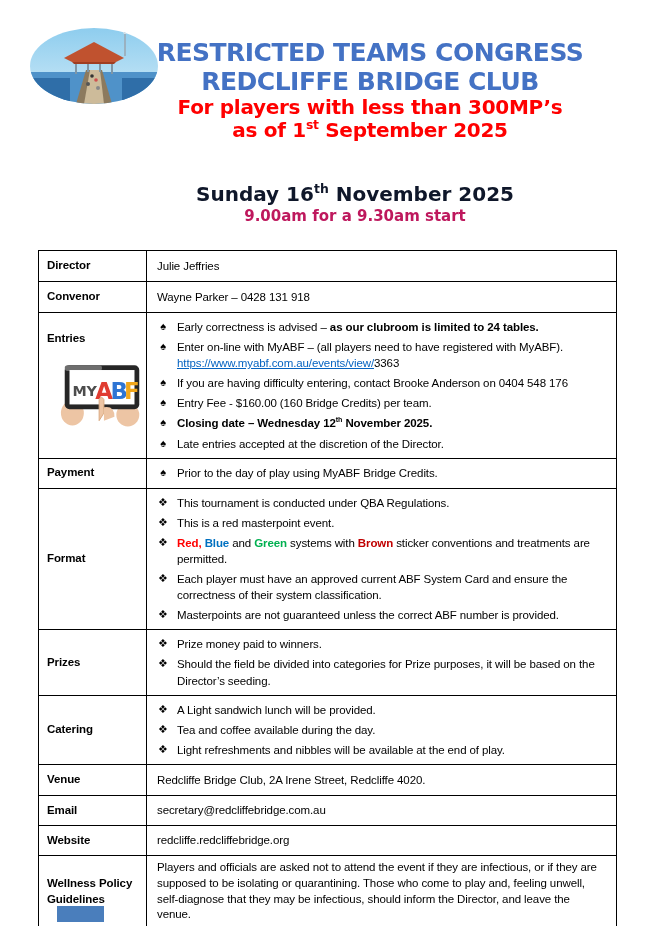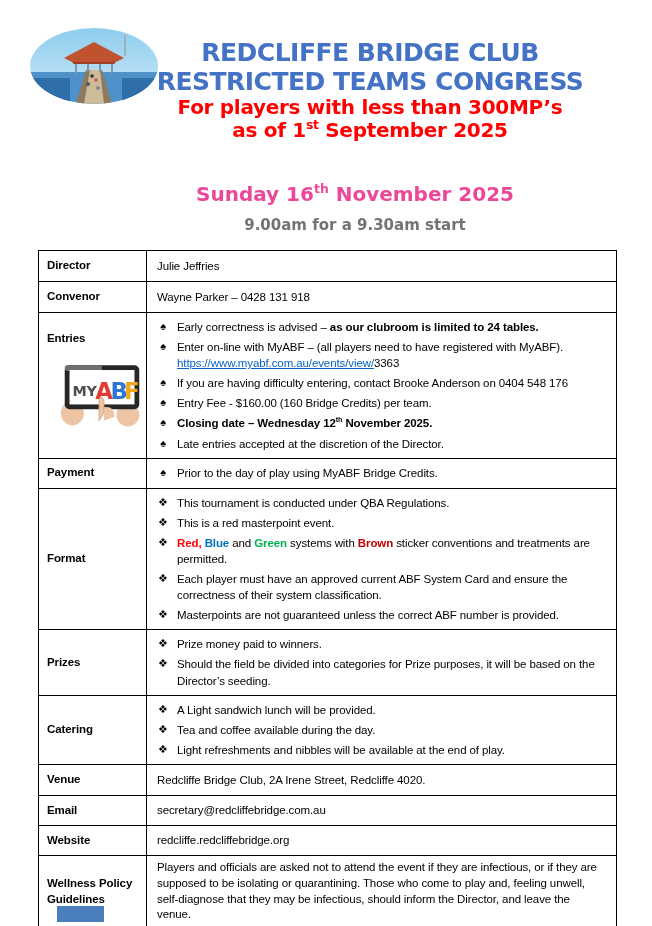--- a/index.html
+++ b/index.html
@@ -8,22 +8,22 @@
 
   
   .logo-wrap{position:absolute;left:30px;top:28px;width:128px;height:76px;border-radius:50%;
              overflow:hidden;box-shadow:inset 0 0 10px 7px #fff;}
   .logo-wrap svg{display:block;width:100%;height:100%;}
   .title-block{position:absolute;left:100px;top:38px;width:540px;text-align:center;line-height:1.16;}
   .title-line{font-family:"DejaVu Sans","Liberation Sans",sans-serif;font-weight:bold;font-size:25px;color:#4472c4;letter-spacing:-0.5px;}
   .red-line{font-family:"DejaVu Sans","Liberation Sans",sans-serif;font-weight:bold;font-size:20px;color:#ff0000;letter-spacing:-0.3px;}
   .red-line:first-of-type{margin-top:3px;}
   .date-block{position:absolute;left:58px;top:182px;width:594px;text-align:center;}
-  .date-line{font-family:"DejaVu Sans","Liberation Sans",sans-serif;font-weight:bold;font-size:20px;color:#ec4899;}
-  .time-line{font-family:"DejaVu Sans","Liberation Sans",sans-serif;font-weight:bold;font-size:15px;color:#737373;margin-top:10px;}
+  .date-line{font-family:"DejaVu Sans","Liberation Sans",sans-serif;font-weight:bold;font-size:20px;color:#0f172a;}
+  .time-line{font-family:"DejaVu Sans","Liberation Sans",sans-serif;font-weight:bold;font-size:15px;color:#be185d;margin-top:1px;}
   sup{font-size:0.62em;line-height:0;vertical-align:super;}
 
   
   .info-table{position:absolute;left:38px;top:250px;width:578px;border-collapse:collapse;table-layout:fixed;}
   .info-table td{border:1.5px solid #000;font-size:11.5px;letter-spacing:-0.1px;vertical-align:middle;}
   .lbl{width:108px;font-weight:bold;padding:4px 8px;line-height:1.35;}
   .val{padding:4px 10px 4px 10px;line-height:1.4;}
   .lbl.top{vertical-align:top;padding-top:18px;}
   .bi{display:flex;gap:8px;padding:2px 0;align-items:flex-start;}
   .blt{flex:none;width:12px;text-align:center;font-size:11px;line-height:1.45;}
@@ -67,22 +67,22 @@
       <line x1="95" y1="4" x2="95" y2="28" stroke="#9aa9b5" stroke-width="1.6"></line>
       <circle cx="95" cy="4" r="2" fill="#dfe8ee"></circle>
       <circle cx="62" cy="48" r="1.8" fill="#333"></circle>
       <circle cx="66" cy="52" r="1.8" fill="#d05050"></circle>
       <circle cx="58" cy="56" r="2" fill="#555"></circle>
       <circle cx="68" cy="60" r="2" fill="#888"></circle>
     </svg>
   </div>
 
   <div class="title-block">
+    <div class="title-line">RESTRICTED TEAMS CONGRESS</div>
     <div class="title-line">REDCLIFFE BRIDGE CLUB</div>
-    <div class="title-line">RESTRICTED TEAMS CONGRESS</div>
     <div class="red-line">For players with less than 300MP’s</div>
     <div class="red-line"><span>as of 1</span><sup>st</sup><span> September 2025</span></div>
   </div>
 
   <div class="date-block">
     <div class="date-line"><span>Sunday 16</span><sup>th</sup><span> November 2025</span></div>
     <div class="time-line">9.00am for a 9.30am start</div>
   </div>
 
   <table class="info-table">

